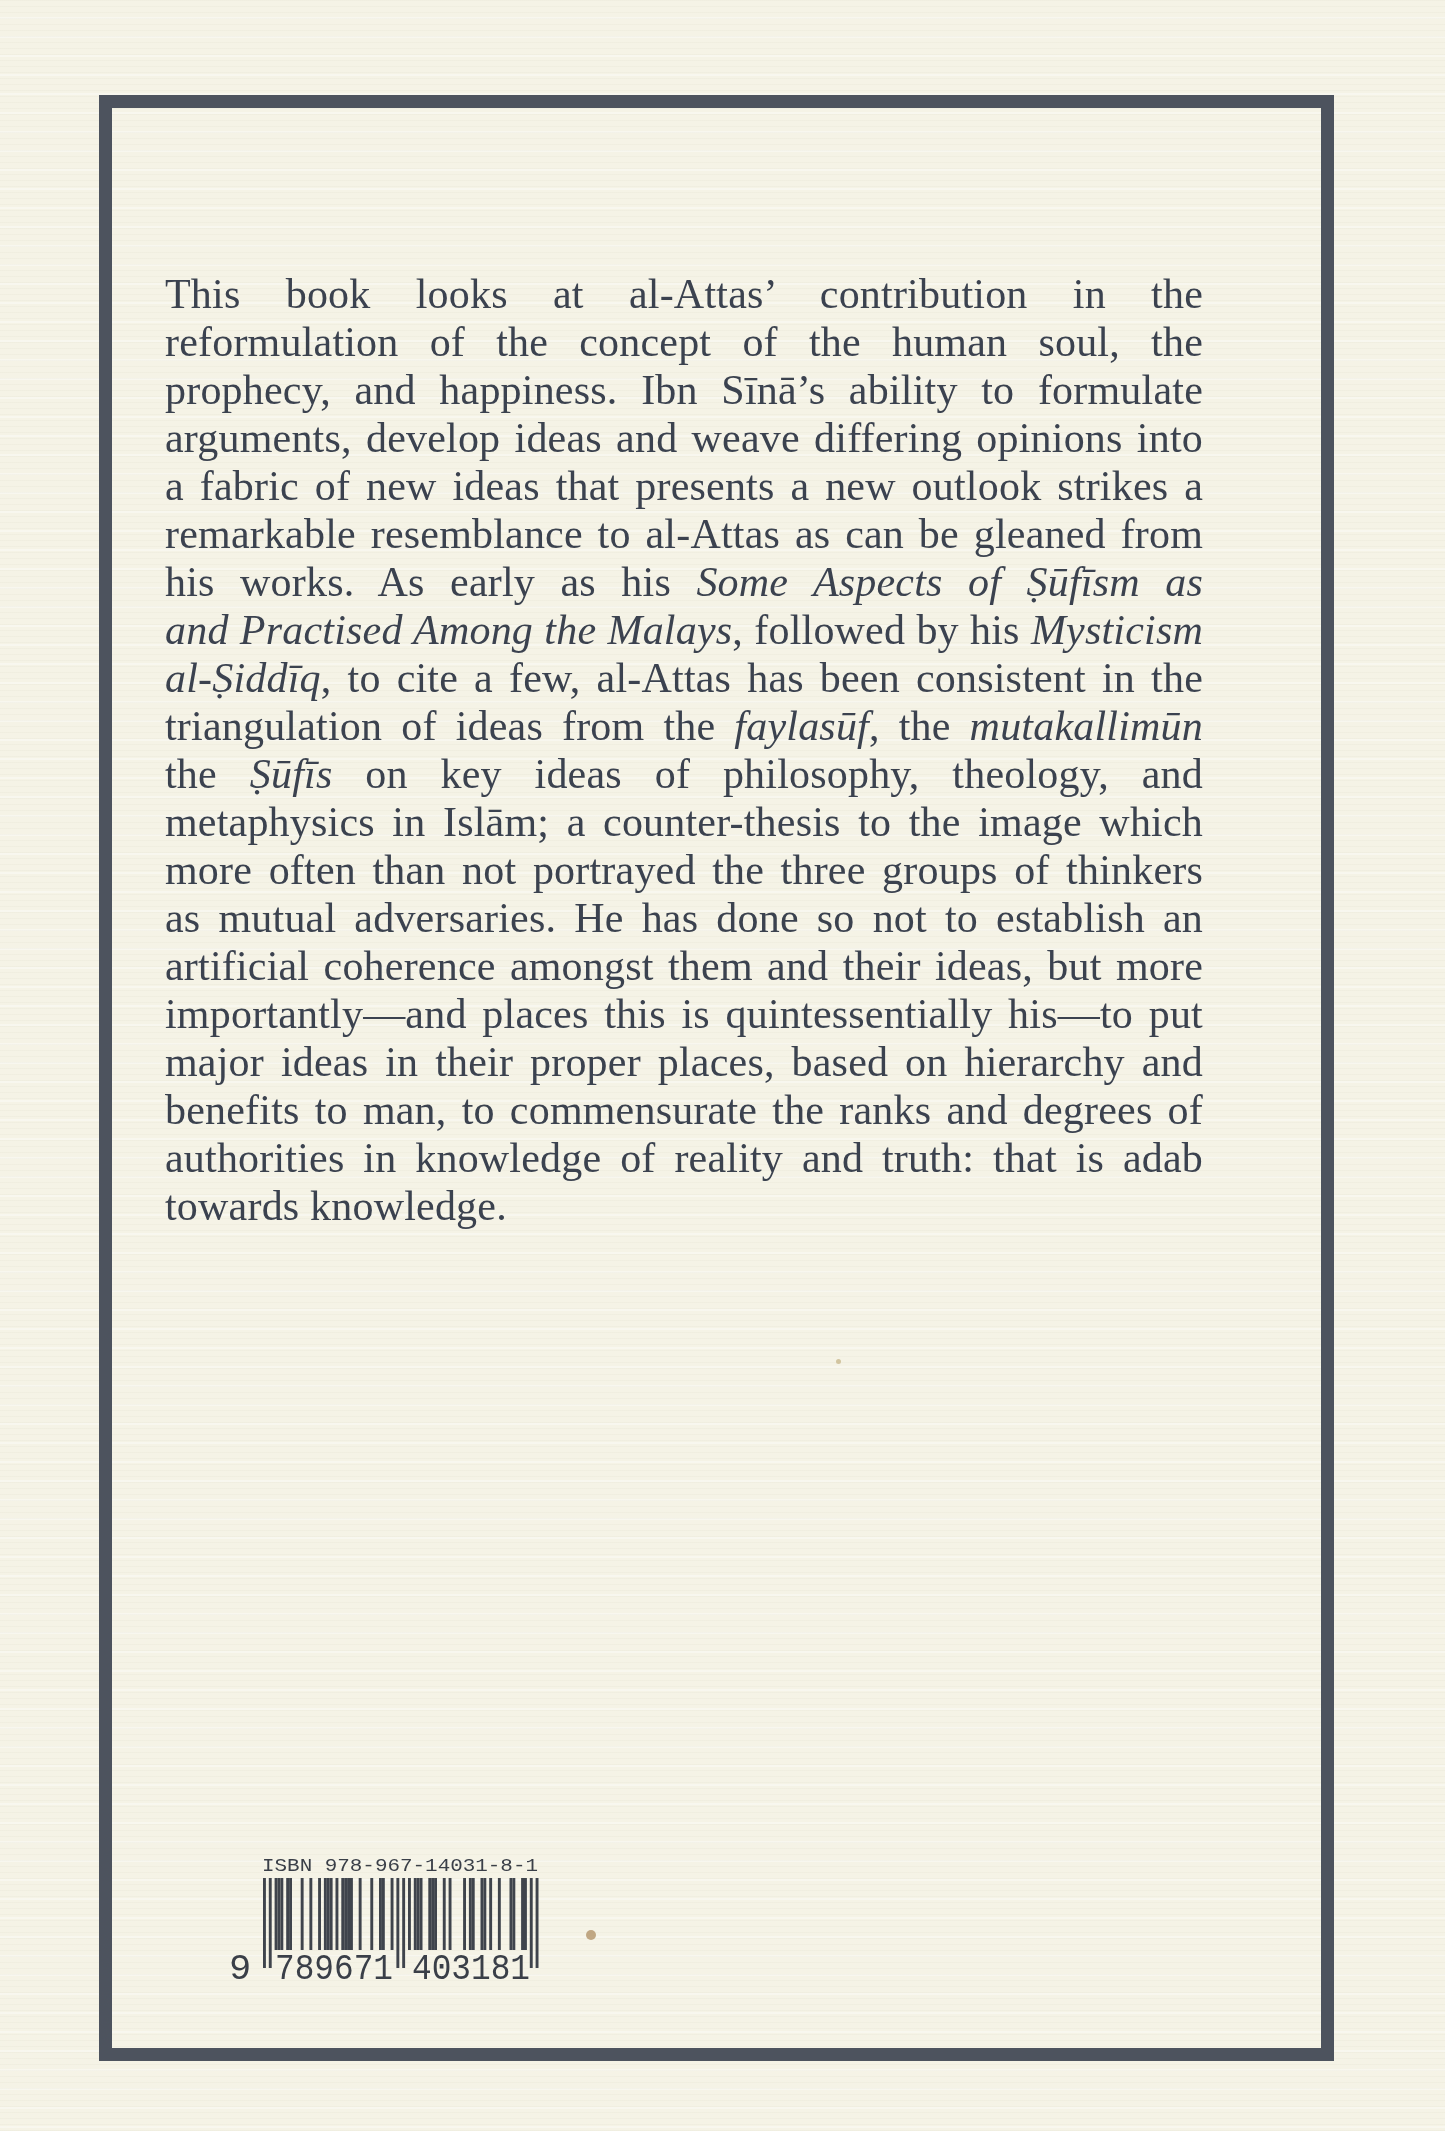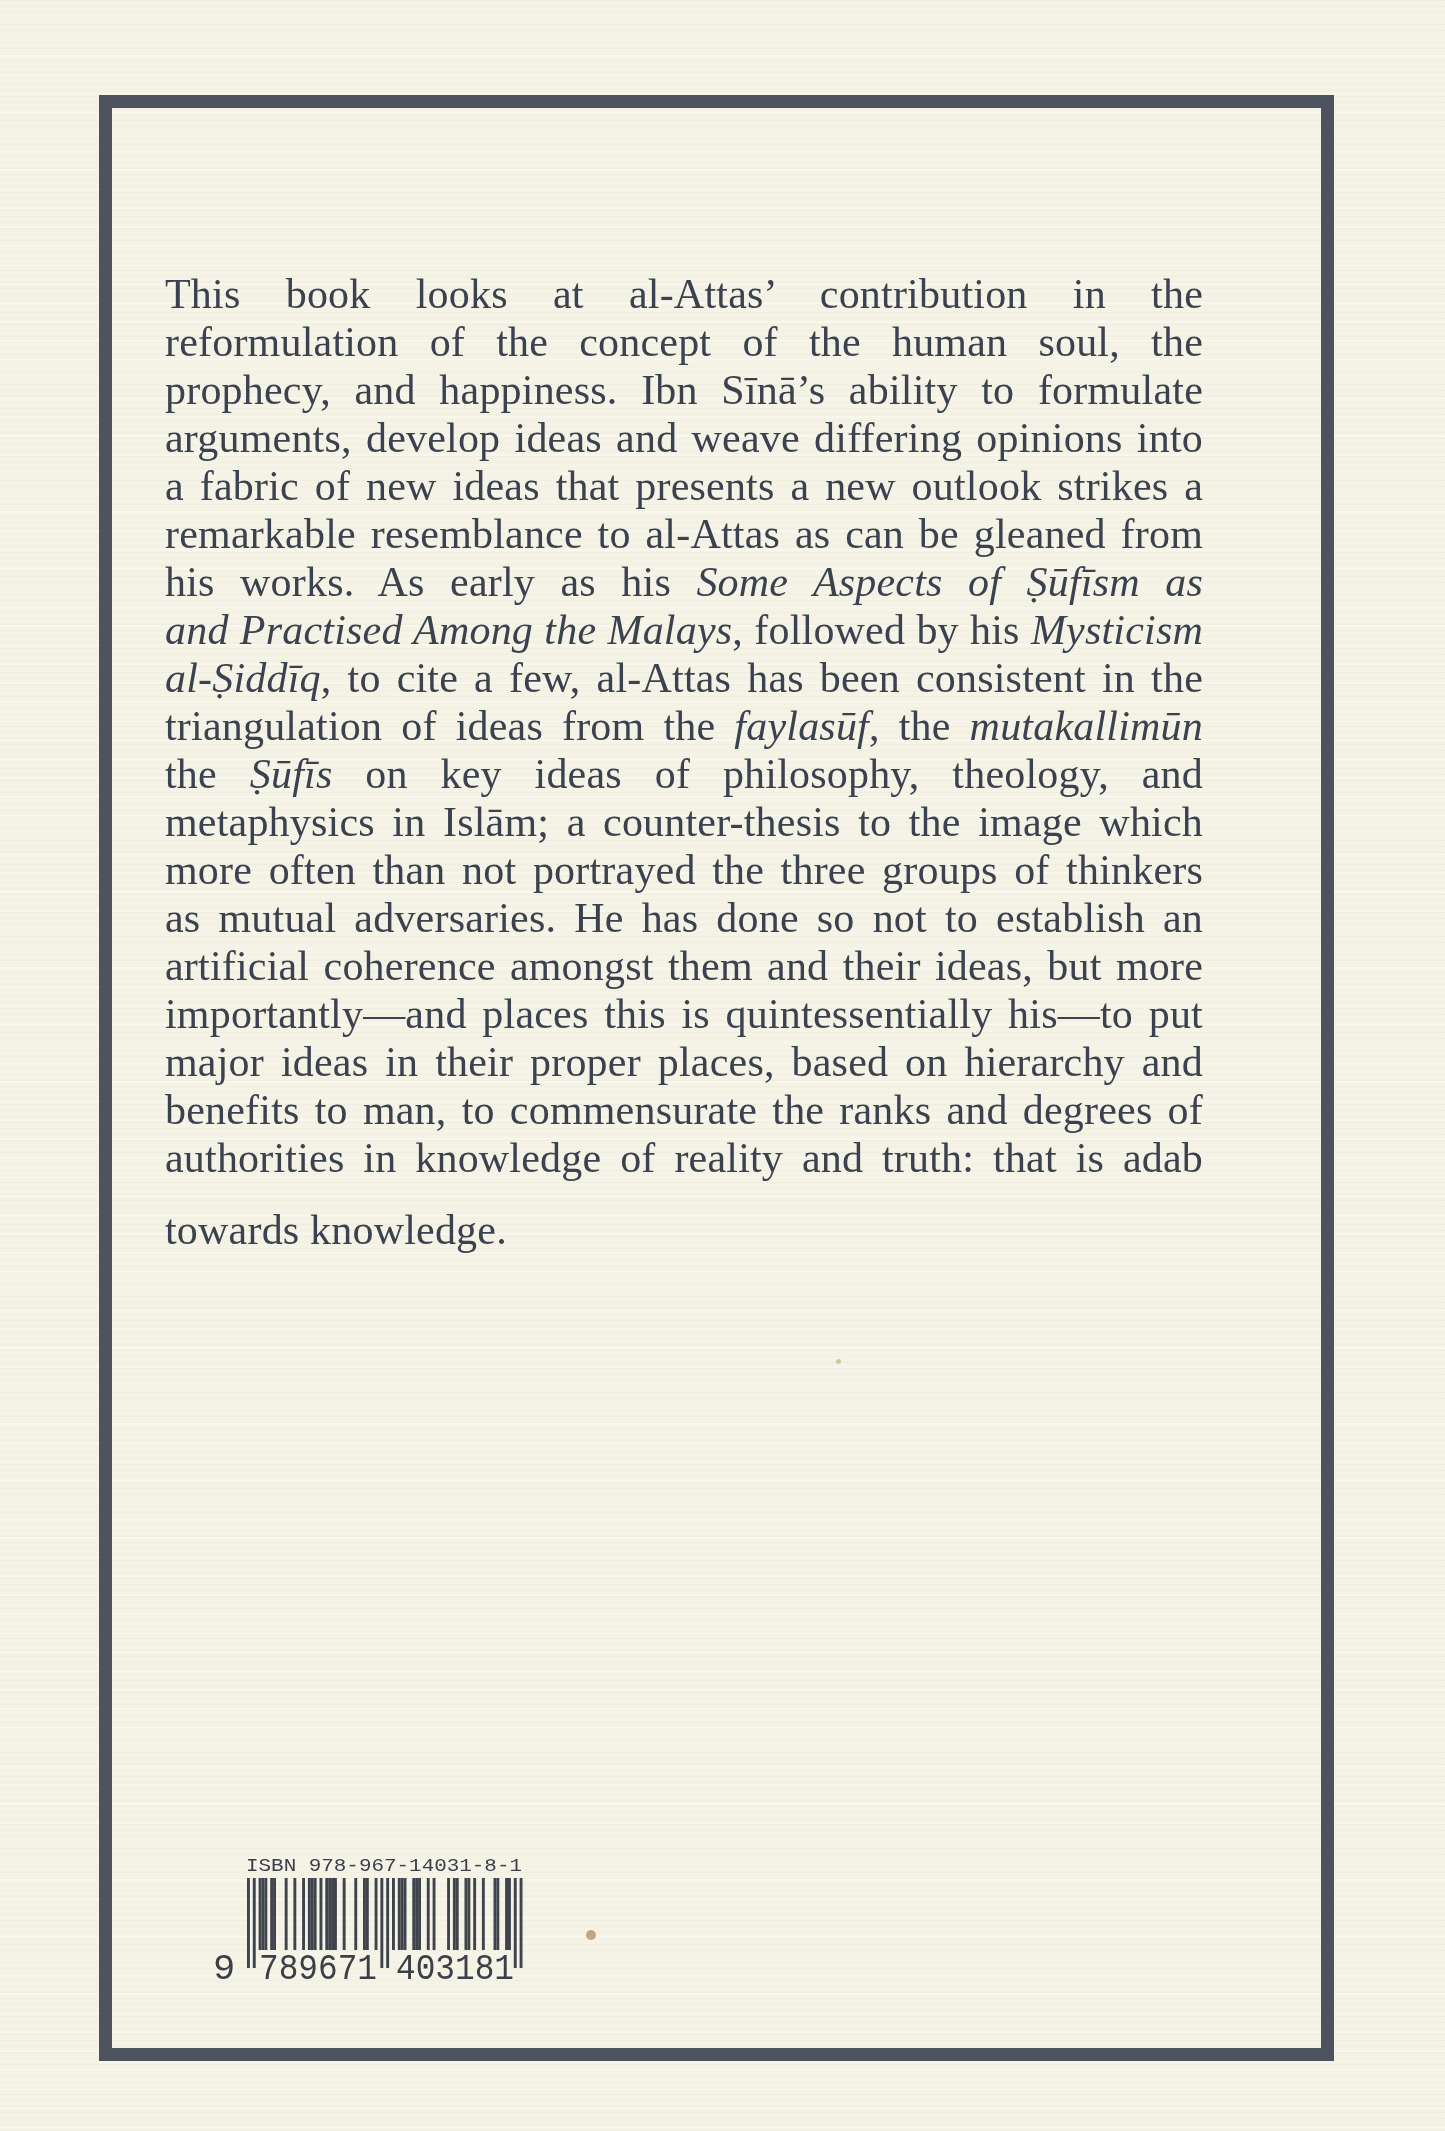--- a/index.html
+++ b/index.html
@@ -29,27 +29,26 @@
     line-height:48px;
     font-size:42px;
     color:#3b424f;
     text-align:justify;
     text-align-last:justify;
     overflow:hidden;
     letter-spacing:0.2px;
   }
   .line.last{
     text-align-last:left;
-    margin-top:24px;
   }
   .line em{
   }
   .barcode-block{
     position:absolute;
-    left:75px; top:1745px;
+    left:91px; top:1745px;
     width:350px; height:140px;
   }
   .speck{
     position:absolute;
     left:474px; top:1822px;
     width:10px; height:10px;
     border-radius:50%;
     background:#b3946a;
     opacity:0.8;
   }

